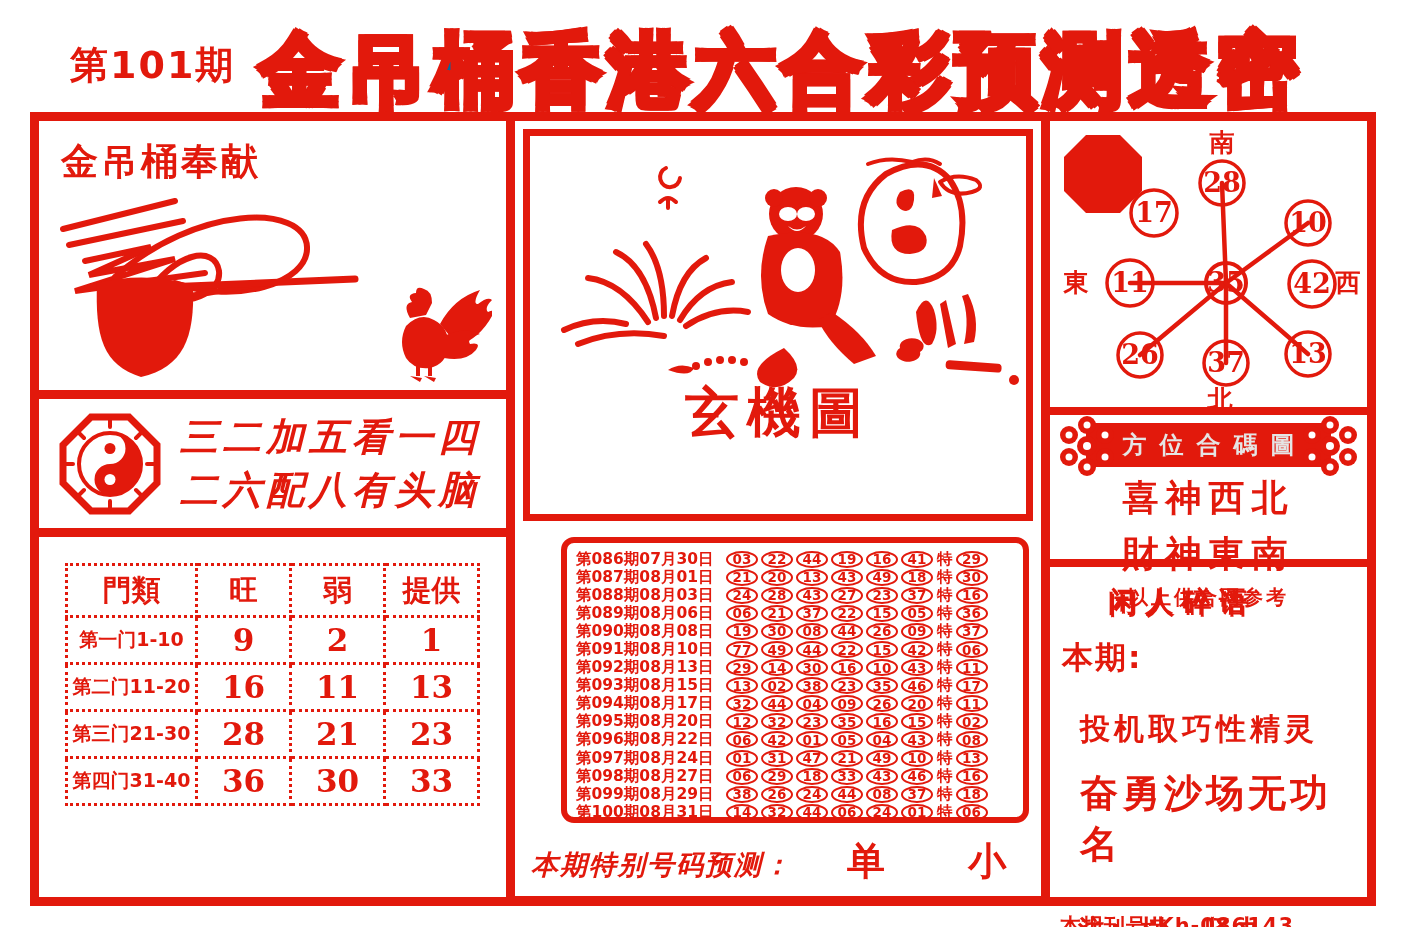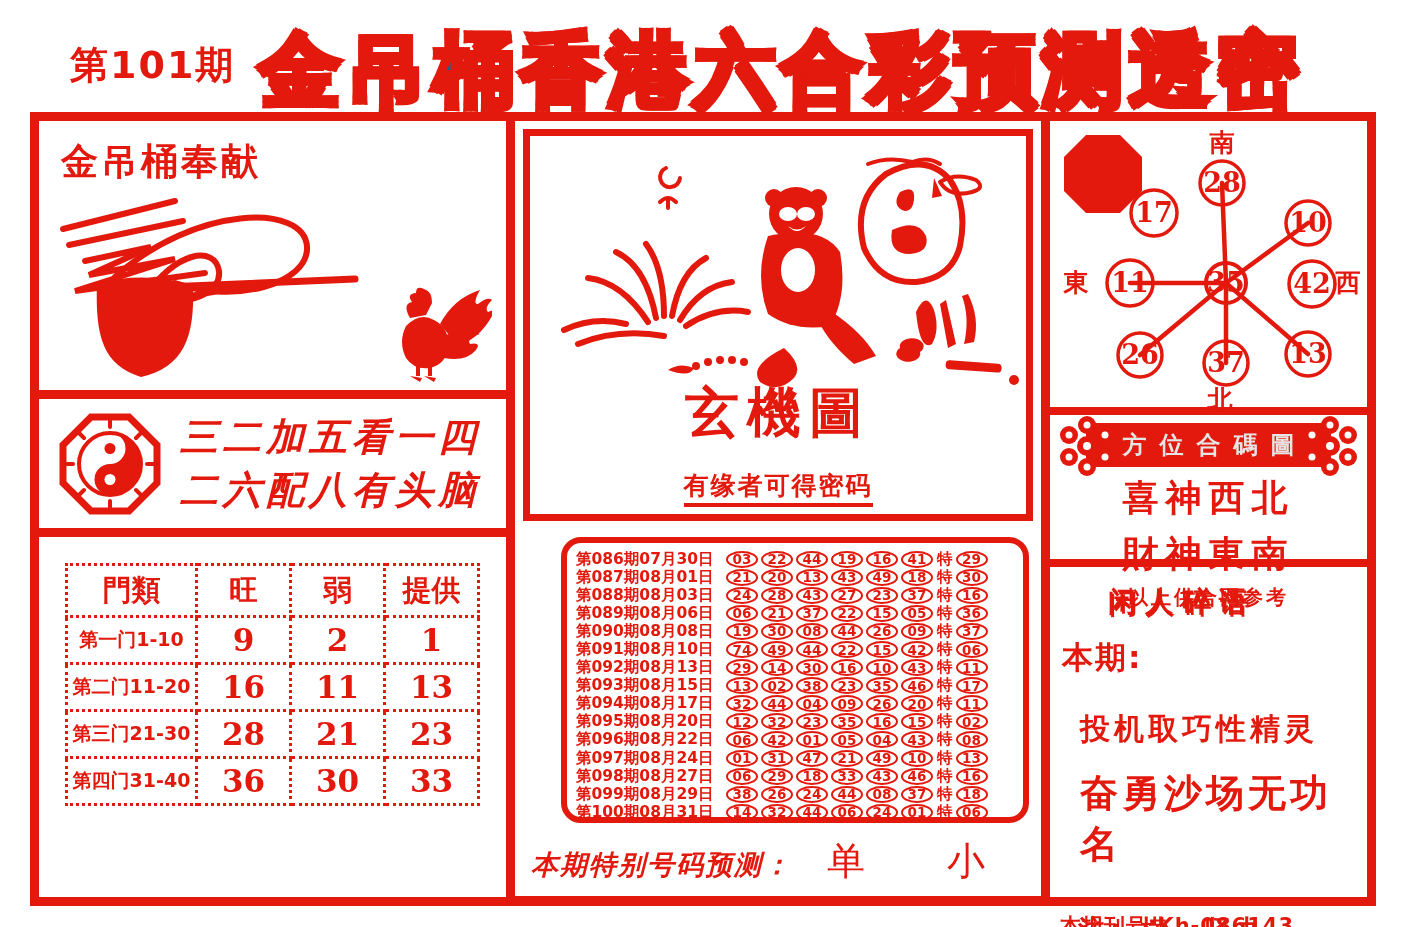--- a/index.html
+++ b/index.html
@@ -40,31 +40,31 @@
   table.stats td.cat { font-size:19px; font-weight:bold; width:130px; }
   table.stats td.num { font-size:31px; font-weight:bold; font-family:"DejaVu Serif", serif; width:94px; height:47px; }
 
   
   .panel-mystery { margin:8px 8px 0 8px; height:392px; border:7px solid var(--red); position:relative; }
   .monkey-svg { position:absolute; left:18px; top:16px; }
   .mystery-title { position:absolute; bottom:64px; width:100%; text-align:center; font-size:54px; font-weight:bold; letter-spacing:8px; }
   .mystery-caption { position:absolute; bottom:12px; width:100%; text-align:center; font-size:25px; font-weight:bold; }
   .mystery-caption span { border-bottom:4px solid var(--red); padding-bottom:3px; letter-spacing:2px; }
 
-  .results-box { margin:16px 0 0 46px; width:468px; height:286px; border:6px solid var(--red); border-radius:20px; padding:7px 4px 4px 9px; }
+  .results-box { margin:16px 0 0 46px; width:468px; height:286px; border:6px solid var(--red); border-radius:13px; padding:7px 4px 4px 9px; }
   .result-row { display:flex; align-items:center; height:18.1px; white-space:nowrap; }
   .r-label { font-size:15.5px; font-weight:bold; width:150px; flex:0 0 auto; }
   .ball { width:32px; height:17px; border:2px solid var(--red); border-radius:50%;
           display:flex; align-items:center; justify-content:center;
           font-size:13.5px; font-weight:bold; margin-right:3px; flex:0 0 auto; }
   .special-marker { font-size:15.5px; font-weight:bold; margin:0 3px 0 1px; }
 
   .prediction-row { margin:13px 0 0 16px; display:flex; align-items:baseline; }
   .prediction-label { font-size:27px; font-weight:bold; font-style:italic; letter-spacing:2px; }
-  .prediction-value { font-size:38px; font-weight:normal; margin-left:35px; word-spacing:70px; }
+  .prediction-value { font-size:38px; font-weight:bold; margin-left:55px; word-spacing:70px; }
   .mid-rule { margin-top:9px; border-top:6px solid var(--red); }
 
   
   .panel-compass { height:294px; border-bottom:8px solid var(--red); position:relative; }
   .panel-band { height:152px; border-bottom:8px solid var(--red); text-align:center; }
   .band-wrap { position:relative; margin:8px 36px 0; }
   .band { background:var(--red); color:#e5e5e5; font-size:24px; font-weight:bold; letter-spacing:13px; padding:6px 0 6px 13px; }
   .flower-left  { position:absolute; left:-30px; top:-8px; }
   .flower-right { position:absolute; right:-30px; top:-8px; }
   .fortune-line { font-size:36px; font-weight:bold; letter-spacing:7px; margin-top:7px; }
@@ -217,23 +217,20 @@
           <circle cx="148" cy="214" r="4"></circle>
             <circle cx="160" cy="210" r="4"></circle>
             <circle cx="172" cy="208" r="4"></circle>
           <circle cx="184" cy="208" r="4"></circle>
             <circle cx="196" cy="210" r="4"></circle>
           <path d="M120,218 q12,-8 26,-2 q-4,10 -26,2 Z"></path>
           <circle cx="466" cy="228" r="5"></circle>
         </g>
       </svg>
       <div class="mystery-title">玄機圖</div>
-      <div class="mystery-caption">
-        <span>有缘者可得密码</span>
-      </div>
     </div>
 
     <div class="results-box">
         <div class="result-row">
           <span class="r-label">第086期07月30日</span>
           <span class="ball">03</span>
           <span class="ball">22</span>
           <span class="ball">44</span>
           <span class="ball">19</span>
           <span class="ball">16</span>
@@ -280,21 +277,21 @@
           <span class="ball">30</span>
           <span class="ball">08</span>
           <span class="ball">44</span>
           <span class="ball">26</span>
           <span class="ball">09</span>
           <span class="special-marker">特</span>
           <span class="ball">37</span>
         </div>
         <div class="result-row">
           <span class="r-label">第091期08月10日</span>
-          <span class="ball">74</span>
+          <span class="ball">77</span>
           <span class="ball">49</span>
           <span class="ball">44</span>
           <span class="ball">22</span>
           <span class="ball">15</span>
           <span class="ball">42</span>
           <span class="special-marker">特</span>
           <span class="ball">06</span>
         </div>
         <div class="result-row">
           <span class="r-label">第092期08月13日</span>

